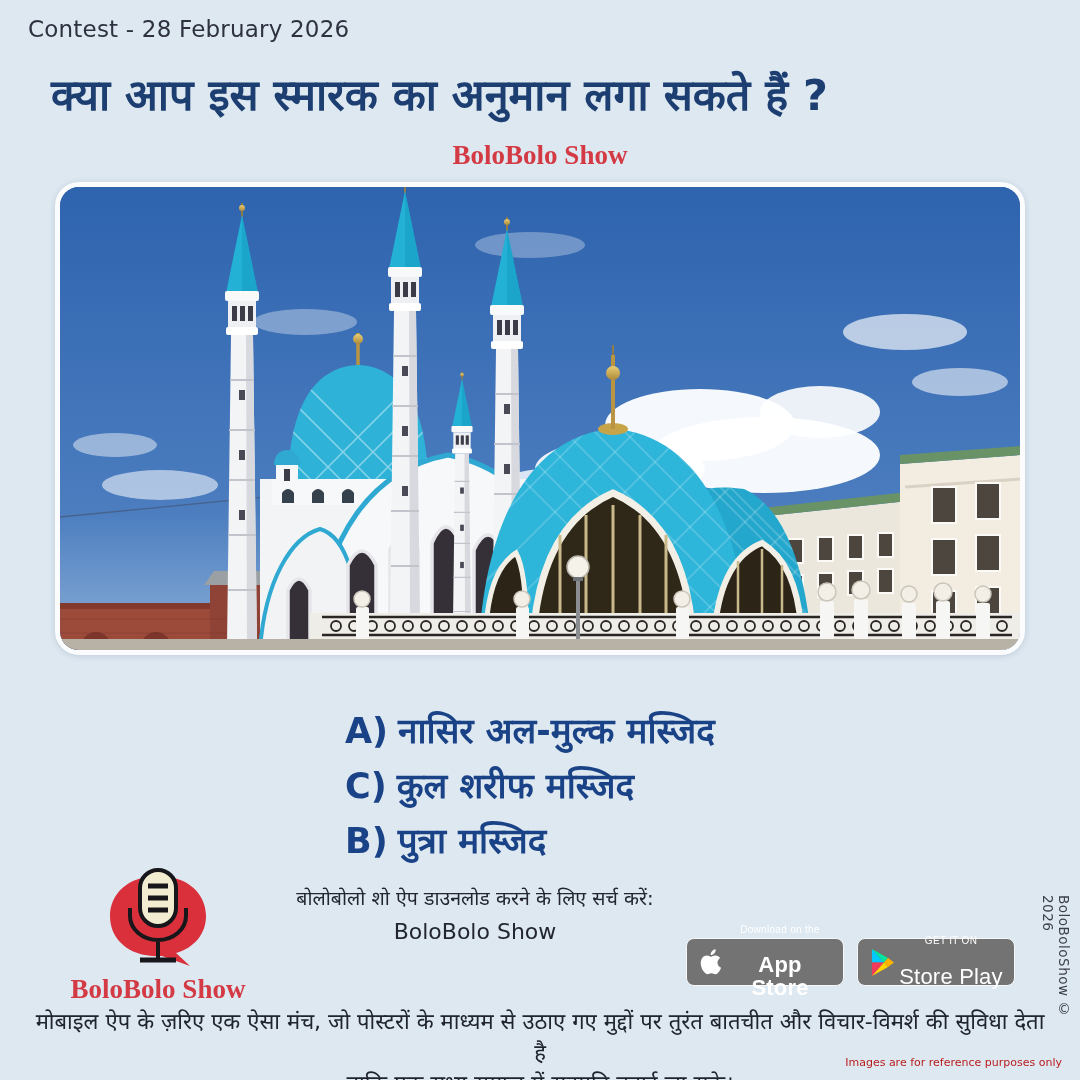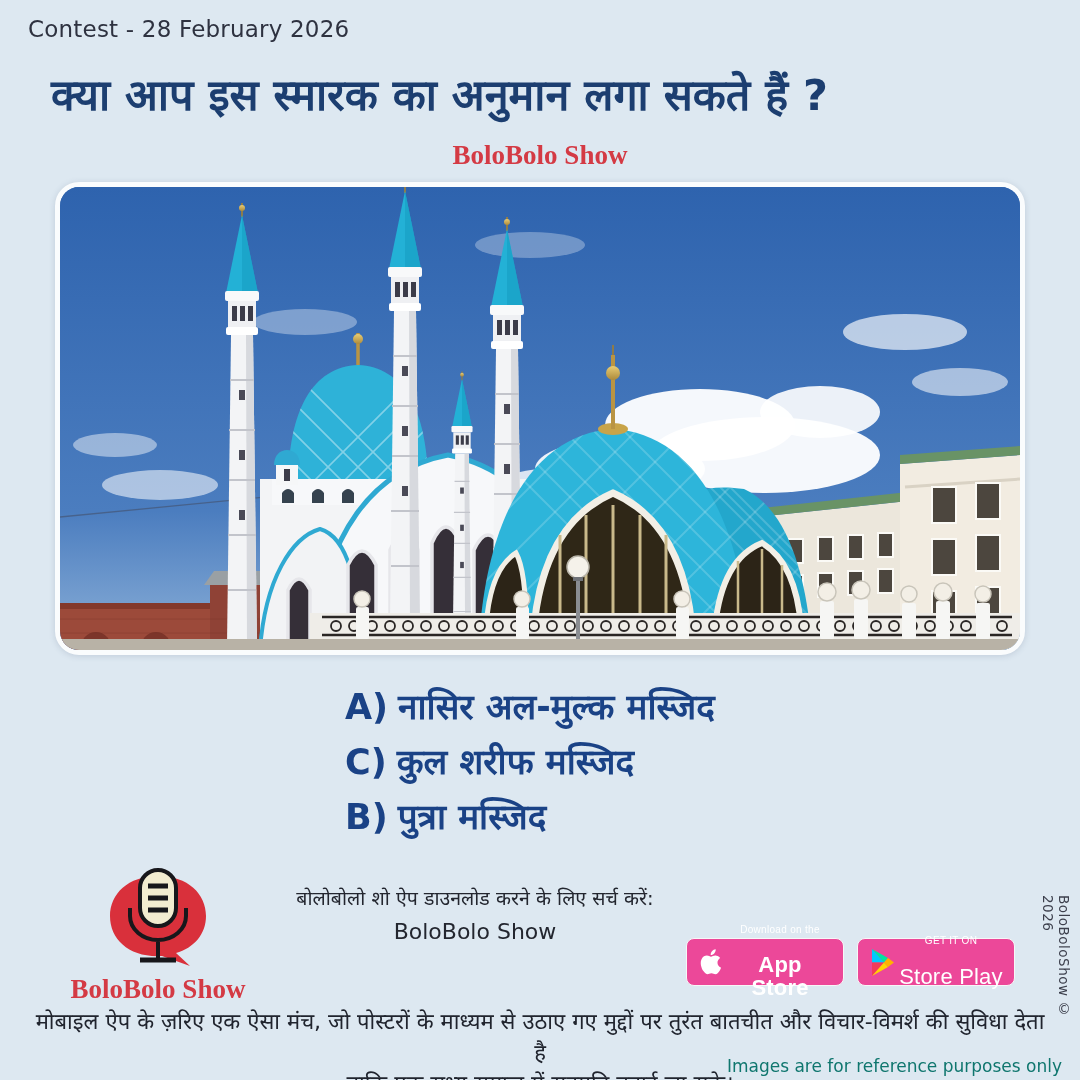--- a/index.html
+++ b/index.html
@@ -14,50 +14,50 @@
 
   .brand-under-title{position:absolute;left:0;top:140px;width:1080px;text-align:center;
          font-family:"Liberation Serif","DejaVu Serif",serif;font-weight:bold;
          font-size:27px;color:#d43a44;}
 
   .photo{position:absolute;left:55px;top:182px;width:960px;height:463px;
          border:5px solid #fafcfd;border-radius:24px;overflow:hidden;
          box-shadow:0 1px 6px rgba(60,80,110,.18);background:#3a6cb0;}
   .photo svg{display:block;width:100%;height:100%;}
 
-  .options{position:absolute;left:345px;top:680px;}
+  .options{position:absolute;left:345px;top:704px;}
   .option{font-size:35px;font-weight:bold;color:#1a4286;line-height:55px;white-space:nowrap;}
   .option .opt-label{margin-right:10px;}
 
   .footer-logo{position:absolute;left:58px;top:868px;width:200px;text-align:center;}
   .footer-logo svg{display:block;margin:0 auto;}
   .footer-logo-text{font-family:"Liberation Serif","DejaVu Serif",serif;font-weight:bold;
          font-size:27px;color:#d43a44;margin-top:2px;white-space:nowrap;}
 
   .download-block{position:absolute;left:255px;top:884px;width:440px;text-align:center;}
   .download-line1{font-size:19.5px;color:#23262f;}
   .download-line2{font-size:22px;color:#23262f;margin-top:8px;}
 
   .badges{position:absolute;left:686px;top:938px;display:flex;gap:13px;}
-  .badge{width:158px;height:48px;background:#ec4899;border:1.5px solid #f7f7f7;border-radius:8px;
+  .badge{width:158px;height:48px;background:#737373;border:1.5px solid #f7f7f7;border-radius:8px;
          display:flex;align-items:center;padding:0 10px;box-sizing:border-box;color:#fff;
          font-family:"Liberation Sans",sans-serif;}
   .badge .b-icon{flex:0 0 30px;display:flex;align-items:center;justify-content:center;}
   .badge .b-text{flex:1;text-align:center;line-height:1.05;}
   .badge .b-small{font-size:10px;letter-spacing:.3px;display:block;}
   .badge .b-big{font-size:22px;font-weight:bold;display:block;margin-top:18px;letter-spacing:.2px;}
   .badge.gp .b-big{font-weight:normal;}
 
   .tagline{position:absolute;left:30px;top:1006px;width:1020px;text-align:center;
            font-size:22px;color:#20242e;line-height:31px;}
 
   .vertical-copyright{position:absolute;right:8px;top:895px;height:160px;
            writing-mode:vertical-rl;font-size:13.5px;color:#3c3f4c;letter-spacing:.5px;}
 
-  .images-note{position:absolute;right:18px;top:1056px;font-size:17px;color:#0f766e;}
+  .images-note{position:absolute;right:18px;top:1056px;font-size:11px;color:#b91c1c;}
 </style>
 </head>
 <body>
 
 <div class="poster">
 
   <div class="contest-date">Contest - 28 February 2026</div>
 
   <h1 class="title">क्या आप इस स्मारक का अनुमान लगा सकते हैं ?</h1>
 

